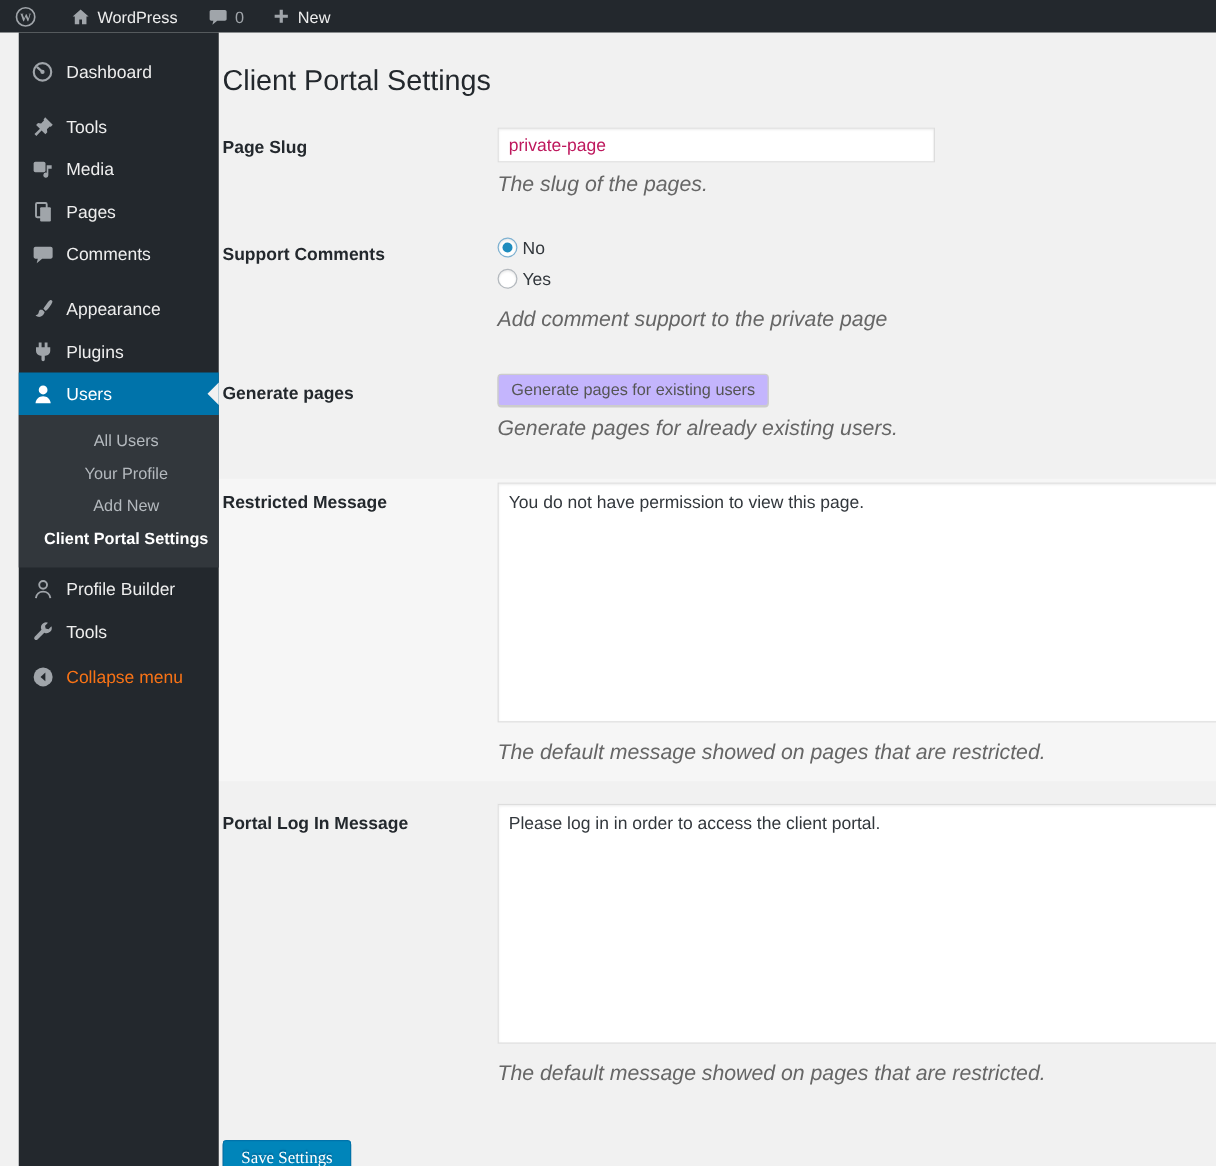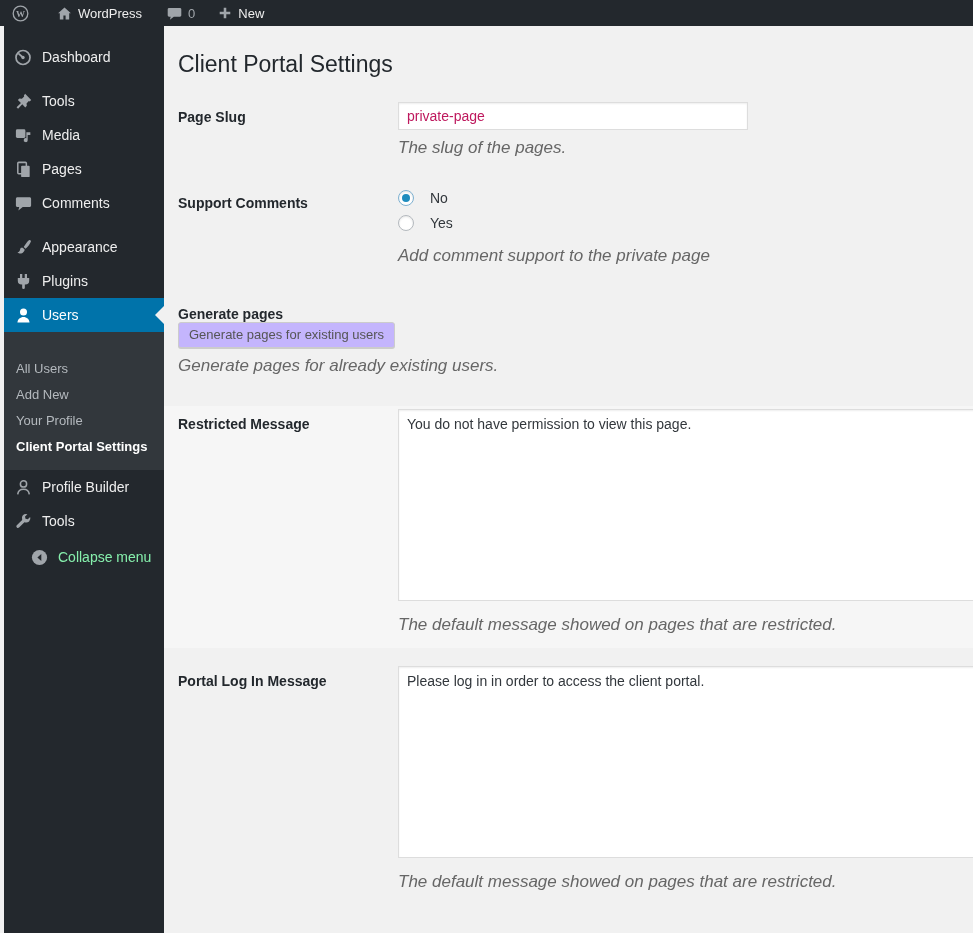--- a/index.html
+++ b/index.html
@@ -14,64 +14,64 @@
   #adminbar {
     position:absolute; top:0; left:0; width:100%; height:26px;
     background:#23282d; color:#eee; display:flex; align-items:center;
     z-index:60; font-size:13px;
   }
   .ab-item { display:flex; align-items:center; gap:5px; padding:0 9px; height:100%; cursor:pointer; }
   .ab-item svg { display:block; }
   .ab-gray { color:#a0a5aa; }
   
   #sidebar {
-    position:absolute; top:26px; left:4px; bottom:0; width:160px;
-    background:#23282d; color:#eee; font-size:14px; z-index:50;
+    position:absolute; top:26px; left:15px; bottom:0; width:160px;
+    background:#23282d; color:#eee; font-size:14px; z-index:50;text-align:center;
   }
   #menu { padding-top:14px; }
   .menu-item {
     display:flex; align-items:center; height:34px; padding-left:9px; gap:9px;
     color:#eee; cursor:pointer; position:relative;
   }
   .menu-item .micon { width:20px; height:20px; color:#a0a5aa; flex:none; display:flex; align-items:center; justify-content:center; }
   .menu-item.active { background:#0073aa; color:#fff; }
   .menu-item.active .micon { color:#fff; }
   .menu-item.active::after {
     content:""; position:absolute; right:0; top:50%; margin-top:-9px;
     width:0; height:0; border:9px solid transparent; border-right-color:#f1f1f1; border-left-width:0;
   }
   .menu-sep { height:10px; }
   .menu-sep-sm { height:2px; }
-  .submenu { background:#32373c; padding:24px 0 10px; font-size:13px; }
+  .submenu { background:#32373c; padding:8px 0 10px; font-size:13px; }
   .submenu-item { padding:5px 0 6px 12px; color:#b4b9be; cursor:pointer; }
   .submenu-item.current { color:#fff; font-weight:bold; }
-  .collapse-item { color:#86efac;margin-left:16px; }
+  .collapse-item { color:#f97316; }
   
   #content {
     position:absolute; top:26px; left:160px; right:0; bottom:0;
     background:#f1f1f1; overflow:hidden; padding:24px 0 0 18px;
   }
   h1#page-title { font-size:23px; font-weight:400; color:#23282d; margin:0 0 22px; line-height:1.3; }
   .row { display:flex; }
   .row .th { width:220px; flex:none; padding-top:7px; font-size:14px; font-weight:bold; color:#23282d; }
   .row .td { flex:1; font-size:14px; color:#32373c; }
   .help { font-style:italic; color:#666; font-size:17px; margin-top:8px; line-height:1.2; }
   
   .row-comments { margin-top:30px; }
-  .row-generate { margin-top:32px;flex-direction:column; }
+  .row-generate { margin-top:32px; }
   .row-restricted { margin-top:30px; background:#f6f6f6; margin-left:-18px; padding:3px 0 13px 18px; }
   .row-portal { padding-top:18px; }
   .row-restricted .help, .row-portal .help { margin-top:14px; }
   
   input.regular-text {
     width:350px; height:28px; background:#fff; border:1px solid #ddd;
     box-shadow:inset 0 1px 2px rgba(0,0,0,.07); padding:0 8px;
     font-size:14px; color:#be185d; font-family:inherit; border-radius:0;
   }
-  .radio-line { display:flex; align-items:center; gap:16px; margin-bottom:5px; height:20px; }
+  .radio-line { display:flex; align-items:center; gap:4px; margin-bottom:5px; height:20px; }
   input[type="radio"] {
     appearance:none; -webkit-appearance:none; margin:0;
     width:16px; height:16px; border-radius:50%; border:1px solid #b4b9be;
     background:#fff; box-shadow:inset 0 1px 2px rgba(0,0,0,.1); position:relative; cursor:pointer;
   }
   input[type="radio"]:checked { border-color:#7eb1d1; }
   input[type="radio"]:checked::before {
     content:""; position:absolute; top:3px; left:3px; width:8px; height:8px;
     border-radius:50%; background:#1e8cbe;
   }
@@ -204,22 +204,22 @@
       <span class="micon">
         <svg width="19" height="19" viewBox="0 0 20 20" fill="currentColor">
           <path d="M10 2.6a3.7 3.7 0 1 1 0 7.4 3.7 3.7 0 0 1 0-7.4zM3.6 17.4c.3-3.5 3-5.9 6.4-5.9s6.1 2.4 6.4 5.9H3.6z"></path>
         </svg>
       </span>
       <span>Users</span>
     </div>
 
     <div class="submenu">
       <div class="submenu-item">All Users</div>
+      <div class="submenu-item">Your Profile</div>
       <div class="submenu-item">Add New</div>
-      <div class="submenu-item">Your Profile</div>
       <div class="submenu-item current">Client Portal Settings</div>
     </div>
 
     <div class="menu-item">
       <span class="micon">
         <svg width="19" height="19" viewBox="0 0 20 20" fill="none" stroke="currentColor" stroke-width="1.6">
           <circle cx="10" cy="6.2" r="3.3"></circle>
           <path d="M3.9 17.3c.4-3.3 2.9-5.4 6.1-5.4s5.7 2.1 6.1 5.4"></path>
         </svg>
       </span>

